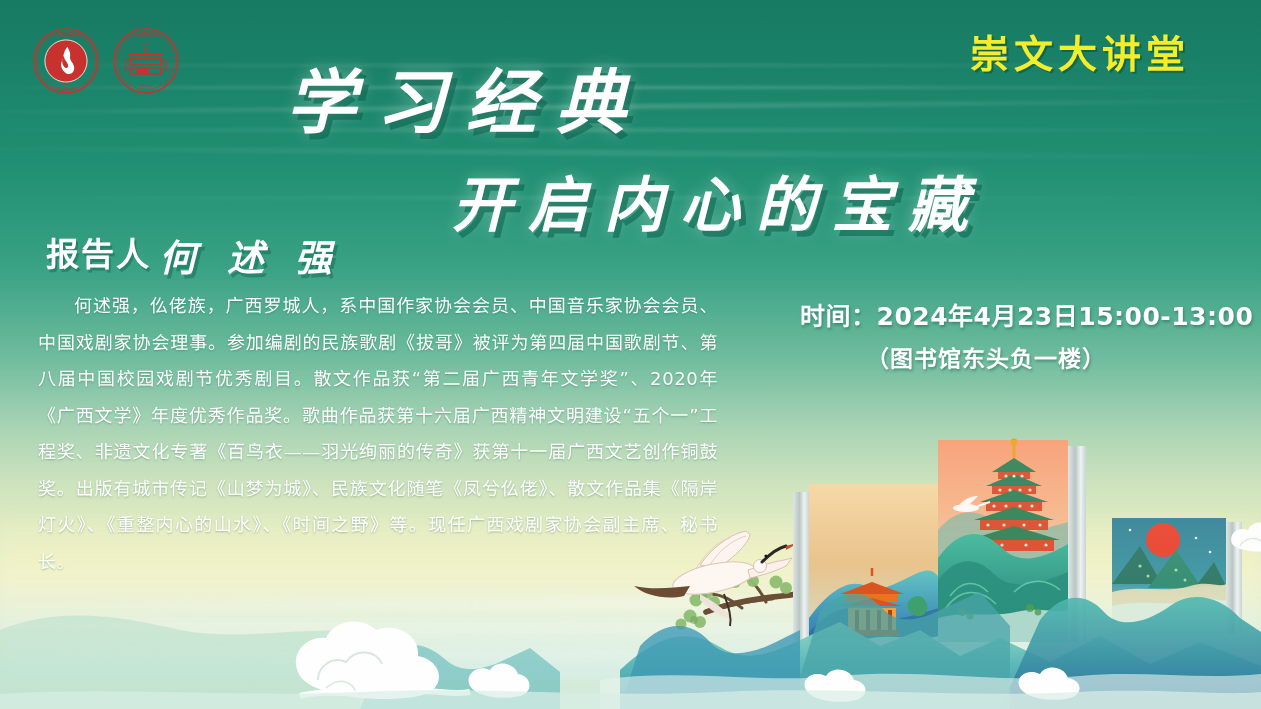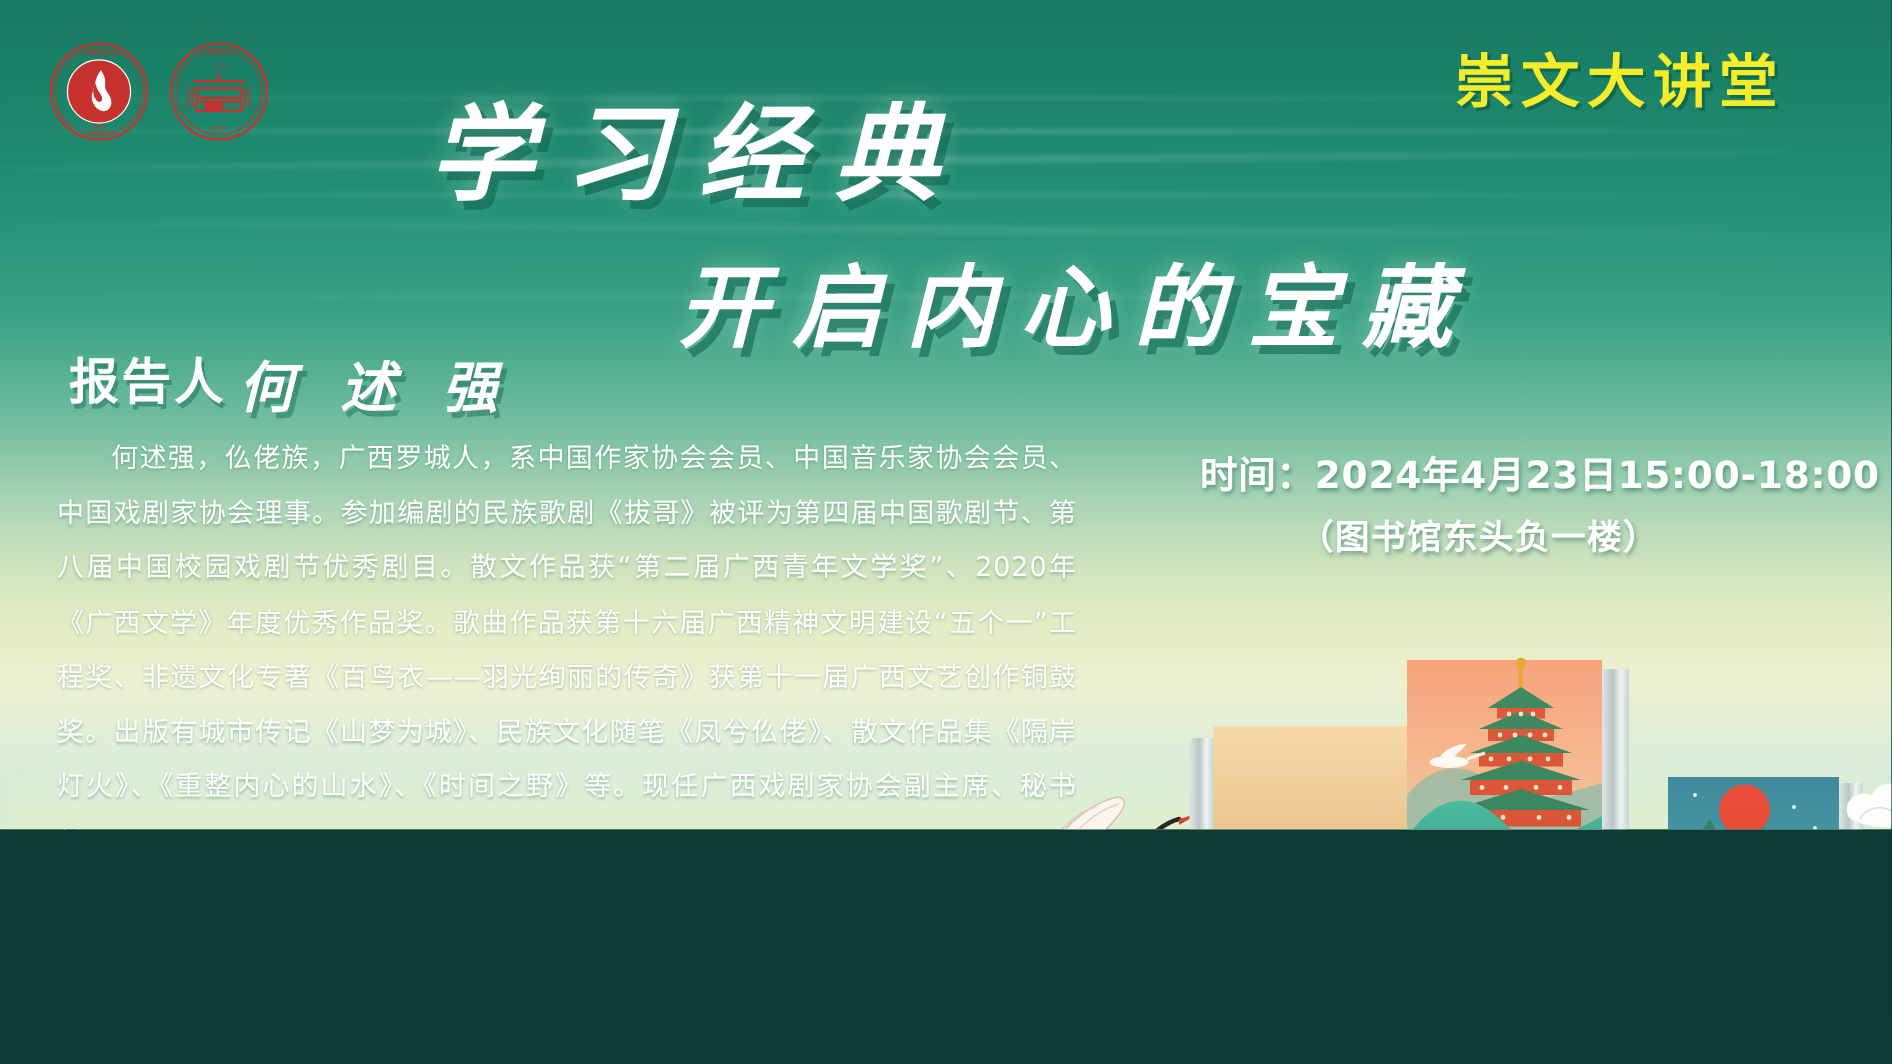--- a/index.html
+++ b/index.html
@@ -2,21 +2,21 @@
 <html lang="zh-CN"><head>
 <meta charset="utf-8">
 <title>崇文大讲堂</title>
 <style>
   html,body{margin:0;padding:0;background:#0c3b33;}
   *{box-sizing:border-box;}
   body{font-family:"Liberation Sans","DejaVu Sans",sans-serif;}
 
   .poster{
     position:relative;
-    width:1261px;height:553px;
+    width:1261px;height:709px;
     overflow:hidden;
     background:
       linear-gradient(180deg,
         #177a62 0%,
         #1a8268 10%,
         #219073 24%,
         #3aa285 38%,
         #6dbb9d 50%,
         #a7d3b4 60%,
         #cde3bd 68%,
@@ -184,21 +184,21 @@
   </div>
 
   <div class="speaker">
     <span class="speaker-label">报告人</span>
     <span class="speaker-name">何 述 强</span>
   </div>
 
   <div class="bio">何述强，仫佬族，广西罗城人，系中国作家协会会员、中国音乐家协会会员、中国戏剧家协会理事。参加编剧的民族歌剧《拔哥》被评为第四届中国歌剧节、第八届中国校园戏剧节优秀剧目。散文作品获“第二届广西青年文学奖”、2020年《广西文学》年度优秀作品奖。歌曲作品获第十六届广西精神文明建设“五个一”工程奖、非遗文化专著《百鸟衣——羽光绚丽的传奇》获第十一届广西文艺创作铜鼓奖。出版有城市传记《山梦为城》、民族文化随笔《凤兮仫佬》、散文作品集《隔岸灯火》、《重整内心的山水》、《时间之野》等。现任广西戏剧家协会副主席、秘书长。</div>
 
   <div class="info">
-    <div class="info-row">时间：2024年4月23日15:00-18:00</div>
+    <div class="info-row">时间：2024年4月23日15:00-13:00</div>
     <div class="info-sub">（图书馆东头负一楼）</div>
   </div>
 
   <div class="scene">
     <svg viewBox="0 0 1261 329" preserveAspectRatio="none">
       <defs>
         <linearGradient id="gBookL" x1="0" y1="0" x2="0" y2="1">
           <stop offset="0%" stop-color="#f6d9a8"></stop>
             <stop offset="45%" stop-color="#e9c38c"></stop>
             <stop offset="100%" stop-color="#cfe3d3"></stop>

